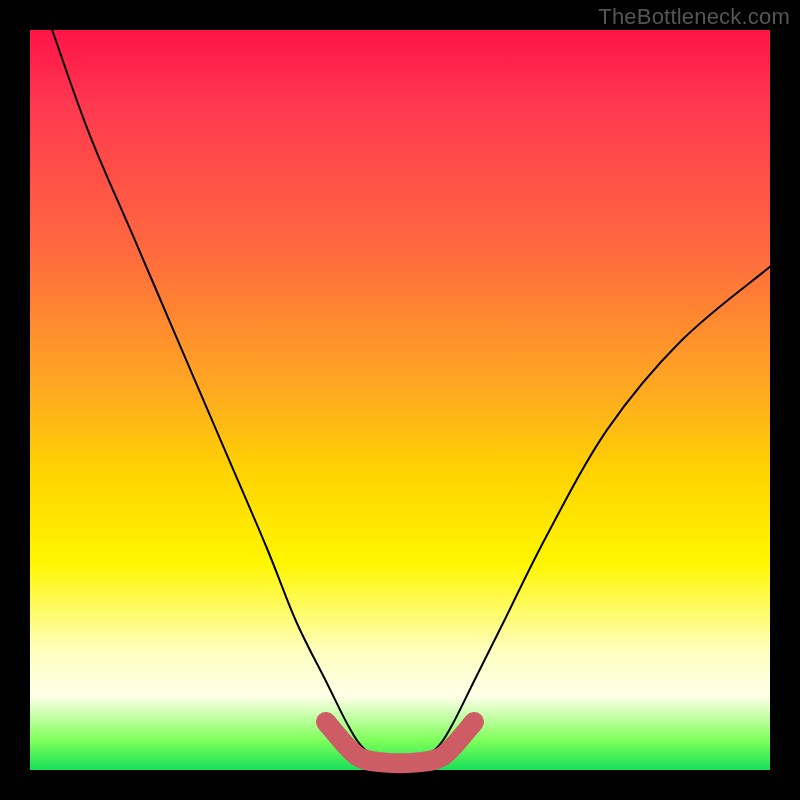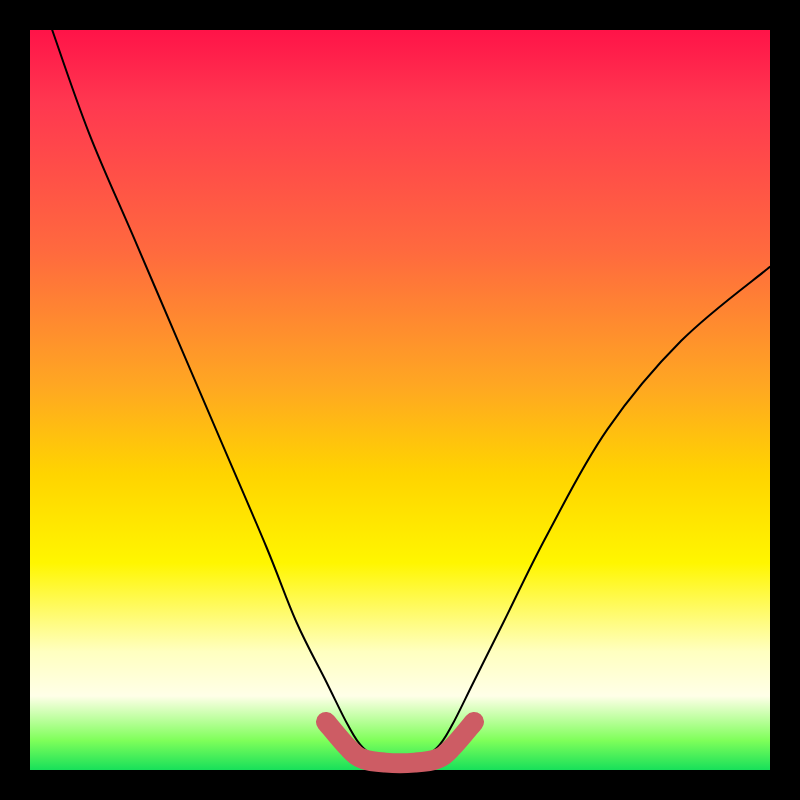--- a/index.html
+++ b/index.html
@@ -57,20 +57,21 @@
     width: 740px;
     height: 740px;
     overflow: visible;
   }
 </style>
 </head>
 <body>
 
 <div class="frame">
 
+  <div class="watermark">TheBottleneck.com</div>
 
   <div class="plot">
     <svg class="curves" viewBox="0 0 740 740" preserveAspectRatio="none">
       <path id="black-curve" fill="none" stroke="#000000" stroke-width="2" stroke-linecap="round" stroke-linejoin="round" d="M 22.2 0 C 28.86 18.648000000000003, 44.548 66.30400000000002, 59.2 103.60000000000002 C 73.852 140.89600000000002, 87.61600000000001 169.90400000000005, 103.60000000000001 207.20000000000005 C 119.584 244.49600000000004, 132.016 273.504, 148 310.8 C 163.984 348.096, 176.416 377.104, 192.4 414.4 C 208.38400000000001 451.69599999999997, 223.48000000000002 486.032, 236.8 518 C 250.12 549.968, 255.74399999999997 568.024, 266.4 592 C 277.056 615.976, 286.676 632.552, 296 651.2 C 305.324 669.8480000000001, 311.53999999999996 683.6120000000001, 318.2 695.6 C 324.86 707.588, 326.34 711.14, 333 717.8 C 339.66 724.4599999999999, 345.876 729.936, 355.2 732.6 C 364.524 735.264, 375.476 735.264, 384.8 732.6 C 394.124 729.936, 400.3400000000001 724.4599999999999, 407.00000000000006 717.8 C 413.66 711.14, 415.14 707.588, 421.79999999999995 695.6 C 428.4599999999999 683.6120000000001, 434.676 669.8480000000001, 444 651.2 C 453.324 632.552, 460.28000000000003 618.64, 473.6 592 C 486.92 565.36, 499.352 537.832, 518 503.2 C 536.648 468.568, 553.224 434.23199999999997, 577.2 399.59999999999997 C 601.176 364.96799999999996, 621.8960000000001 340.10400000000004, 651.2 310.8 C 680.504 281.496, 724.016 250.11999999999998, 740 236.79999999999995"></path>
       <path id="pink-band" fill="none" stroke="#cd5c64" stroke-width="20" stroke-linecap="round" stroke-linejoin="round" d="M 296 691.9 C 299.996 696.562, 311.53999999999996 711.14, 318.2 717.8 C 324.86 724.4599999999999, 326.34 726.236, 333 728.9 C 339.66 731.564, 345.876 731.934, 355.2 732.6 C 364.524 733.2660000000001, 375.476 733.2660000000001, 384.8 732.6 C 394.124 731.934, 400.3400000000001 731.564, 407.00000000000006 728.9 C 413.66 726.236, 415.14 724.4599999999999, 421.79999999999995 717.8 C 428.4599999999999 711.14, 440.004 696.562, 444 691.9"></path>
     </svg>
   </div>
 
 </div>
 

